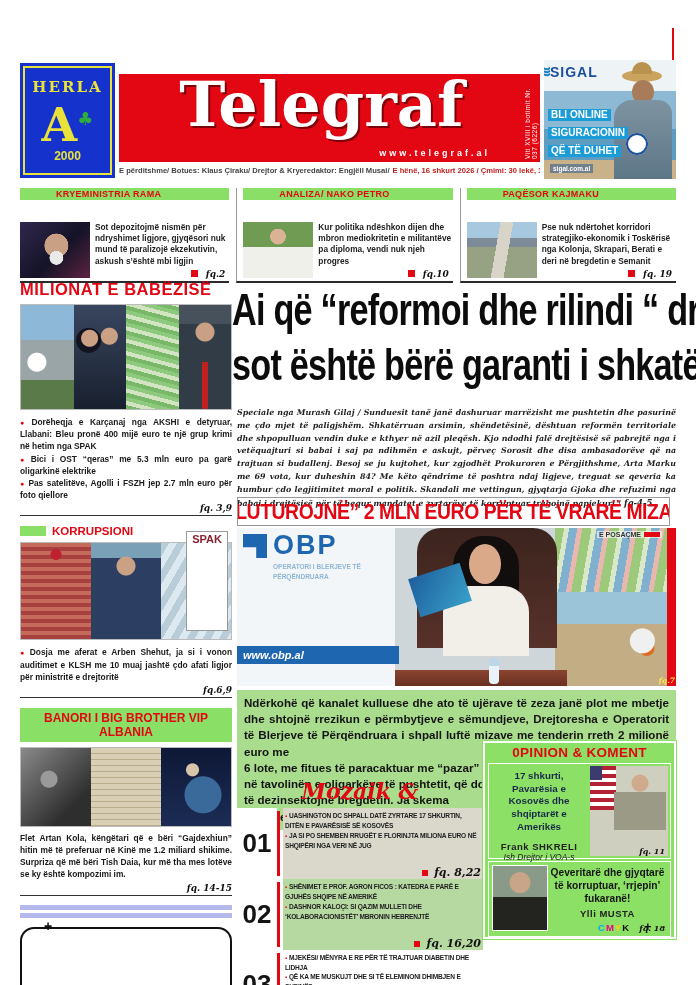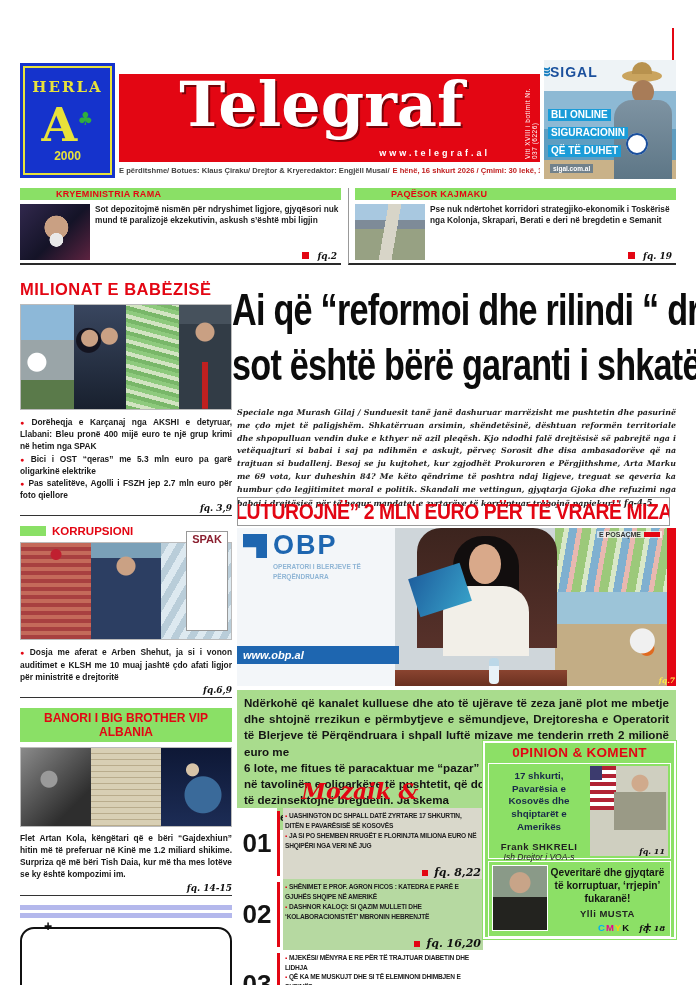--- a/index.html
+++ b/index.html
@@ -38,21 +38,21 @@
   .sigal .hat{position:absolute;right:14px;top:10px;width:40px;height:12px;border-radius:50%;background:#caa45e;}
   .sigal .hatc{position:absolute;right:24px;top:2px;width:20px;height:12px;border-radius:10px 10px 0 0;background:#b8924e;}
   .sigal .head{position:absolute;right:22px;top:20px;width:22px;height:24px;border-radius:50%;background:#a87c58;}
   .sigal .body{position:absolute;right:4px;top:40px;width:58px;height:80px;border-radius:18px 14px 0 0;
         background:linear-gradient(180deg,#7e93a2,#5d7686);}
   
   .topstories{position:absolute;left:20px;top:188px;width:656px;display:flex;gap:7px;}
   .ts{flex:1;border-bottom:2px solid #2a2a2a;position:relative;padding-bottom:3px;}
   .ts+.ts{border-left:1px solid #999;padding-left:6px;}
   .ts .kick{background:#8ae066;color:#e30613;font-weight:bold;font-size:9px;padding:1px 0 1px 36px;letter-spacing:0.3px;}
-  .ts .bd{display:flex;gap:5px;margin-top:4px;}
+  .ts .bd{display:flex;gap:5px;margin-top:22px;}
   .ts .ph{width:70px;height:56px;flex:none;}
   .ts .tx{font-size:8.3px;font-weight:bold;line-height:1.35;color:#222;}
   .ts .pg{position:absolute;right:4px;bottom:2px;font-family:"DejaVu Serif",serif;font-style:italic;
         font-weight:bold;font-size:9px;}
   .sq{display:inline-block;width:7px;height:7px;background:#e30613;margin-right:8px;}
   .ph-rama{background:
       radial-gradient(circle at 52% 64%,#e9e9e9 13%,transparent 14%),
       radial-gradient(circle at 52% 42%,#c9a083 24%,transparent 25%),
       linear-gradient(135deg,#31284d,#141327 55%,#5d2340);}
   .ph-petro{background:
@@ -250,20 +250,28 @@
   <div class="topstories">
     <div class="ts">
       <div class="kick">KRYEMINISTRIA RAMA</div>
       <div class="bd">
         <div class="ph ph-rama"></div>
         <div class="tx">Sot depozitojmë nismën për ndryshimet ligjore, gjyqësori nuk mund të paralizojë ekzekutivin, askush s’është mbi ligjin</div>
       </div>
       <div class="pg"><span class="sq"></span><span>fq.2</span></div>
     </div>
     <div class="ts">
+      <div class="kick">ANALIZA/ NAKO PETRO</div>
+      <div class="bd">
+        <div class="ph ph-petro"></div>
+        <div class="tx">Kur politika ndëshkon dijen dhe mbron mediokritetin e militantëve pa diploma, vendi nuk njeh progres</div>
+      </div>
+      <div class="pg"><span class="sq"></span><span>fq.10</span></div>
+    </div>
+    <div class="ts">
       <div class="kick">PAQËSOR KAJMAKU</div>
       <div class="bd">
         <div class="ph ph-road"></div>
         <div class="tx">Pse nuk ndërtohet korridori strategjiko-ekonomik i Toskërisë nga Kolonja, Skrapari, Berati e deri në bregdetin e Semanit</div>
       </div>
       <div class="pg"><span class="sq"></span><span>fq. 19</span></div>
     </div>
   </div>
 
   <div class="leftcol">

